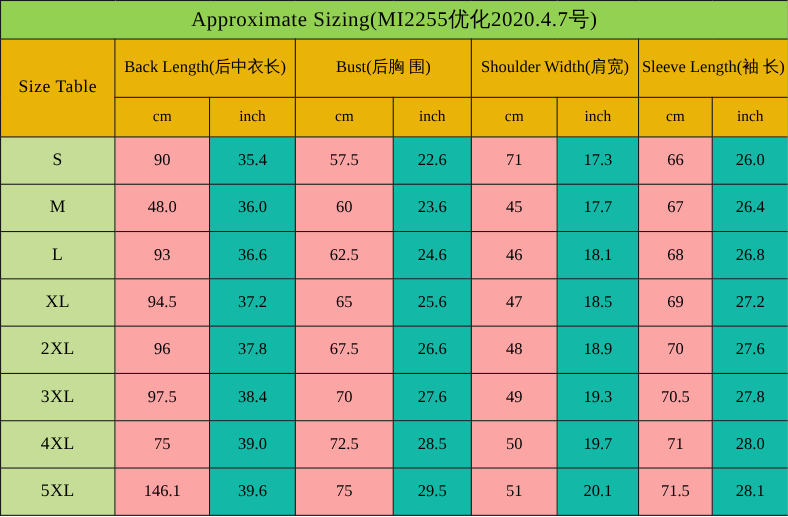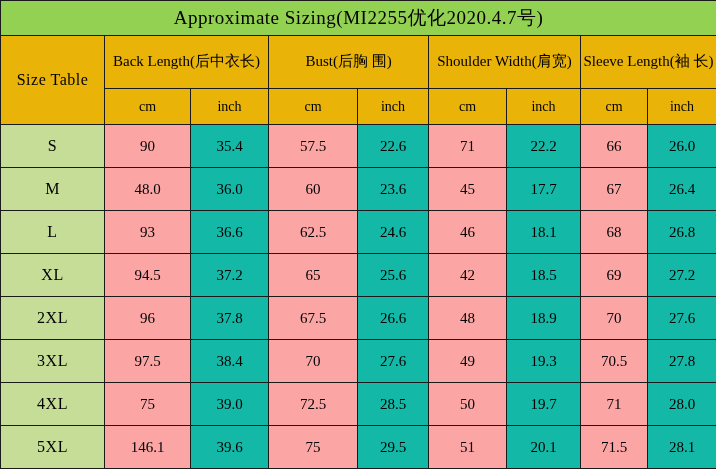--- a/index.html
+++ b/index.html
@@ -124,21 +124,21 @@
   </thead>
 
   <tbody>
     <tr>
       <td class="size-label">S</td>
       <td class="cm-cell">90</td>
       <td class="inch-cell">35.4</td>
       <td class="cm-cell">57.5</td>
       <td class="inch-cell">22.6</td>
       <td class="cm-cell">71</td>
-      <td class="inch-cell">22.2</td>
+      <td class="inch-cell">17.3</td>
       <td class="cm-cell">66</td>
       <td class="inch-cell">26.0</td>
     </tr>
     <tr>
       <td class="size-label">M</td>
       <td class="cm-cell">48.0</td>
       <td class="inch-cell">36.0</td>
       <td class="cm-cell">60</td>
       <td class="inch-cell">23.6</td>
       <td class="cm-cell">45</td>
@@ -156,21 +156,21 @@
       <td class="inch-cell">18.1</td>
       <td class="cm-cell">68</td>
       <td class="inch-cell">26.8</td>
     </tr>
     <tr>
       <td class="size-label">XL</td>
       <td class="cm-cell">94.5</td>
       <td class="inch-cell">37.2</td>
       <td class="cm-cell">65</td>
       <td class="inch-cell">25.6</td>
-      <td class="cm-cell">42</td>
+      <td class="cm-cell">47</td>
       <td class="inch-cell">18.5</td>
       <td class="cm-cell">69</td>
       <td class="inch-cell">27.2</td>
     </tr>
     <tr>
       <td class="size-label">2XL</td>
       <td class="cm-cell">96</td>
       <td class="inch-cell">37.8</td>
       <td class="cm-cell">67.5</td>
       <td class="inch-cell">26.6</td>

